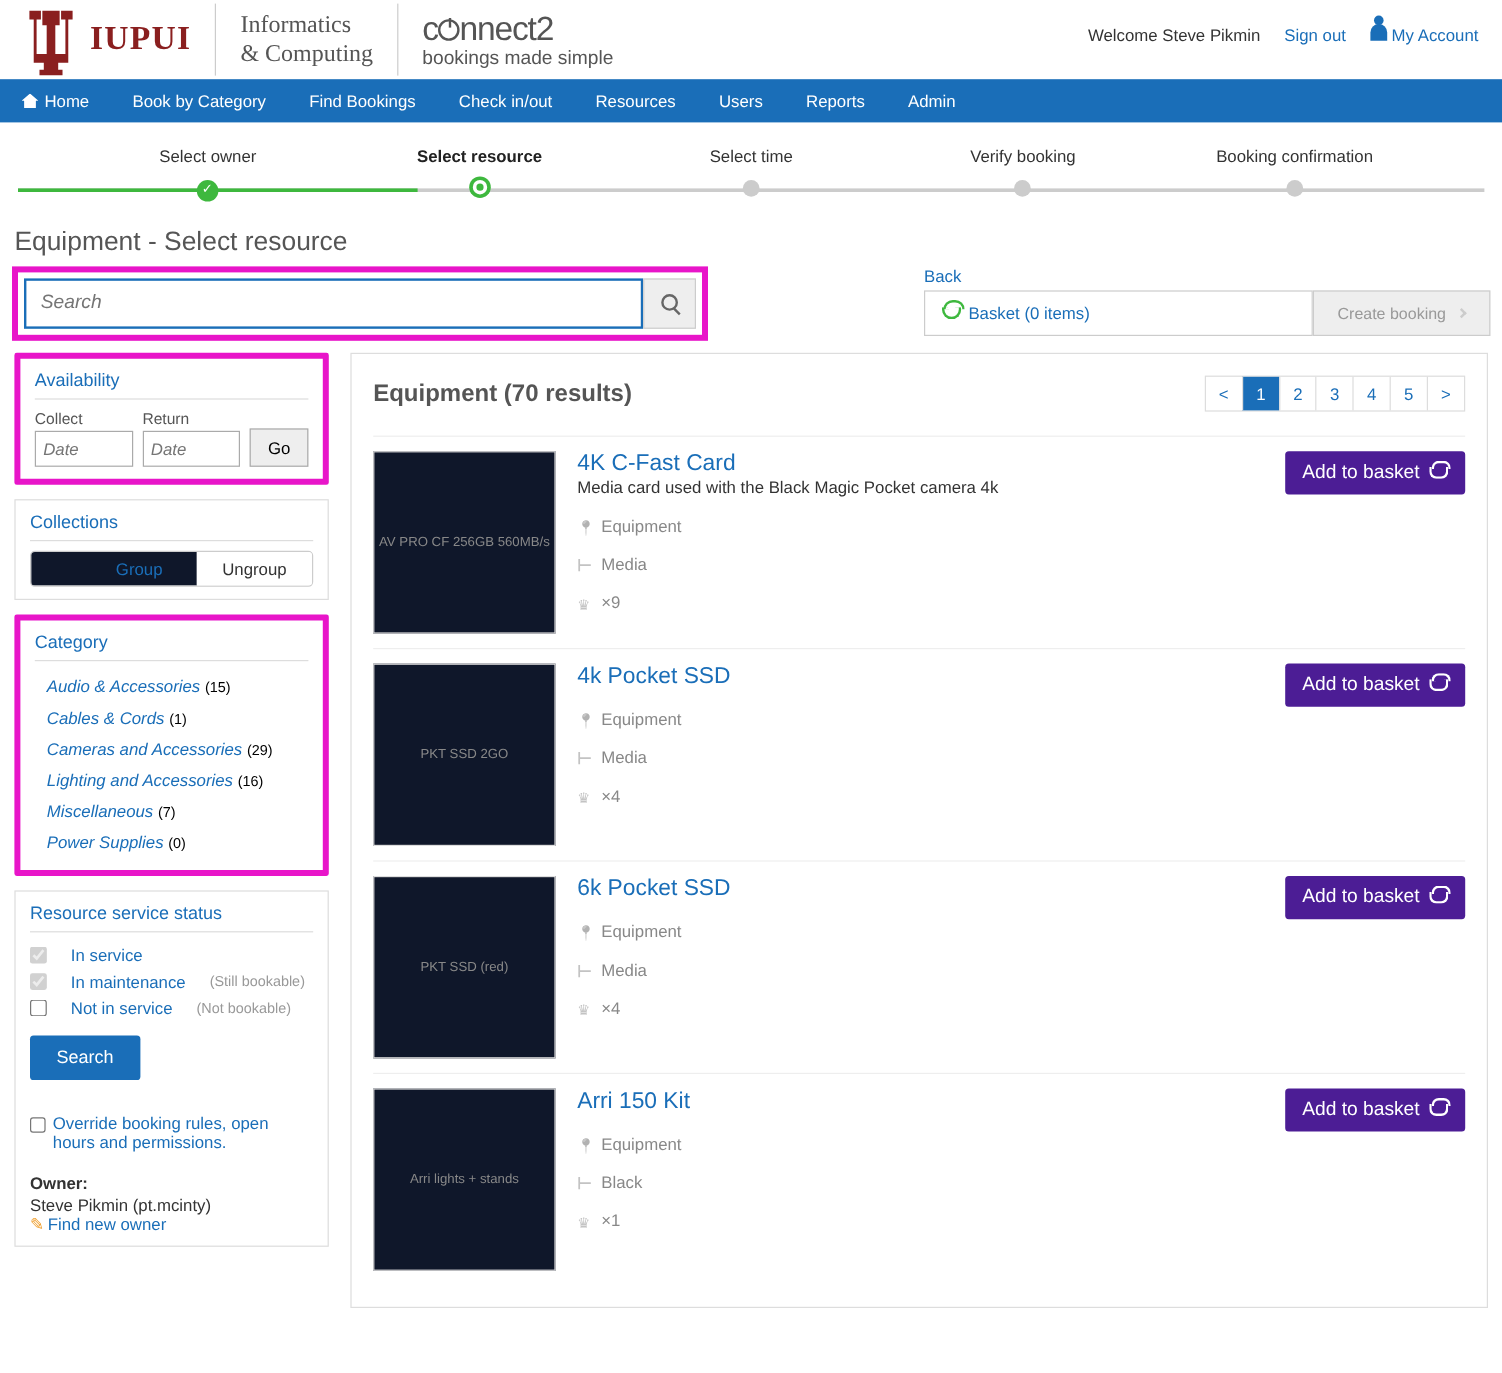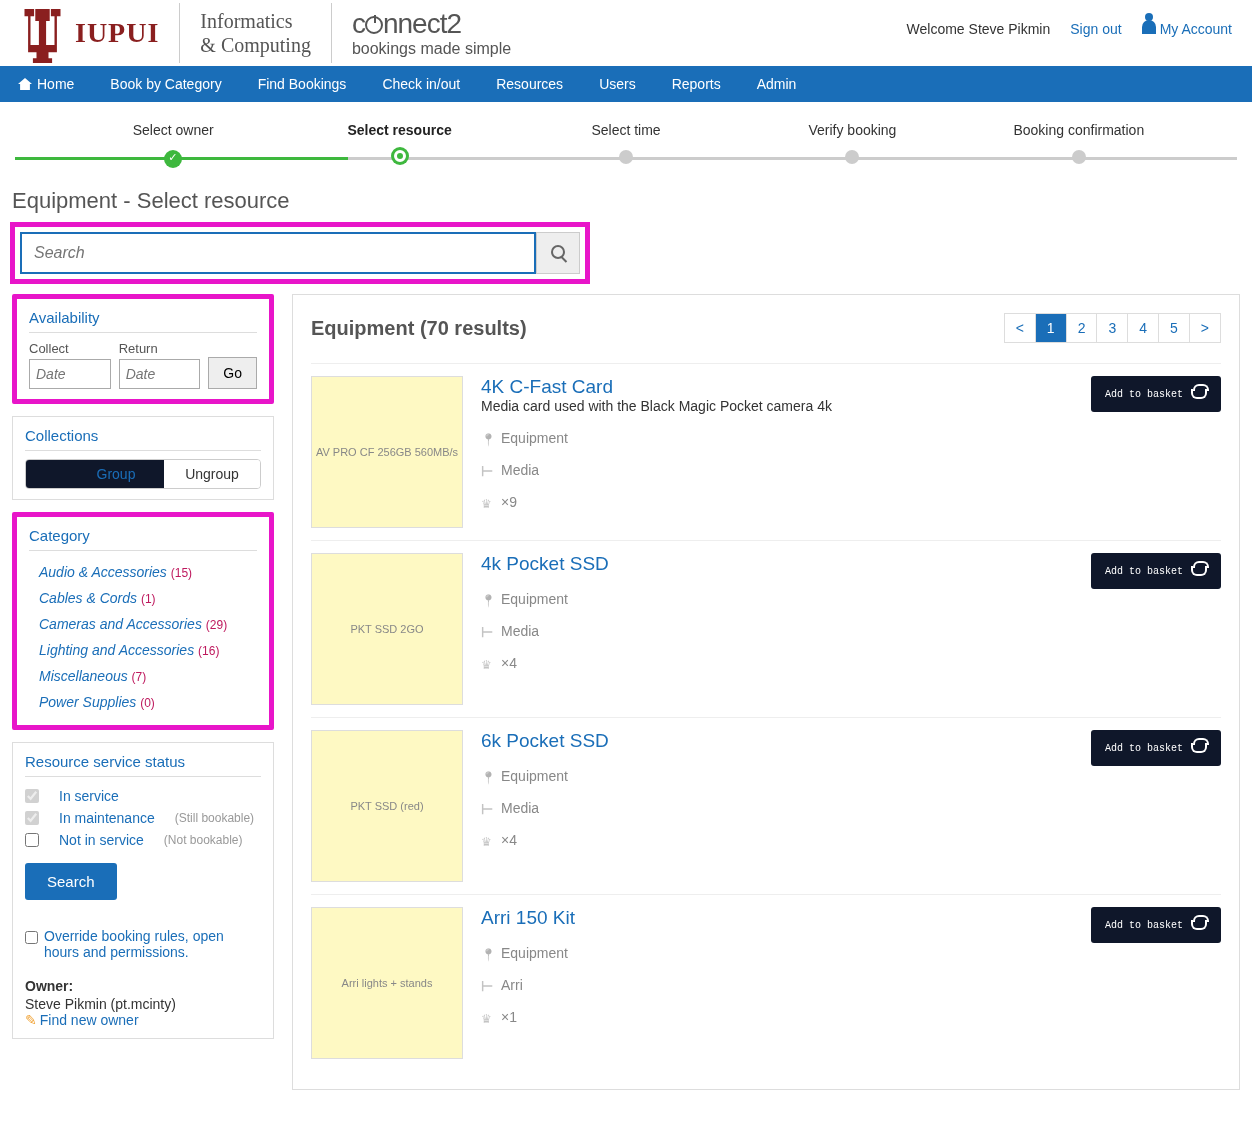--- a/index.html
+++ b/index.html
@@ -74,21 +74,21 @@
 .date-input { width: 100%; border: 1px solid #aaa; padding: 6px; font-style: italic; color: #999; font-size: 14px; }
 .go-btn { border: 1px solid #aaa; background: #eee; padding: 7px 14px; font-size: 14px; cursor: pointer; }
 
 .toggle { display: flex; border: 1px solid #ccc; border-radius: 4px; overflow: hidden; }
 .toggle-btn { flex: 1; padding: 6px; text-align: center; font-size: 14px; cursor: pointer; background: #fff; }
 .toggle-btn.active { background: #0f172a; color: #1a6eb8; padding-left: 48px; }
 
 .cat-list { list-style: none; }
 .cat-list li { padding: 5px 0 5px 10px; font-size: 14px; }
 .cat-list a { color: #1a6eb8; font-style: italic; }
-.cat-count { color: #be185d; font-size: 12px; }
+.cat-count { color: #000000; font-size: 12px; }
 
 .status-row { display: flex; align-items: center; gap: 20px; padding: 3px 0; font-size: 14px; }
 .status-row input { width: 14px; height: 14px; }
 .status-row .note { color: #999; font-size: 12px; }
 
 .search-btn2 { background: #1a6eb8; color: #fff; border: none; padding: 10px 22px; font-size: 15px; border-radius: 3px; margin-top: 12px; cursor: pointer; }
 .override { display: flex; gap: 6px; margin-top: 28px; align-items: flex-start; }
 .override input { margin-top: 3px; }
 .owner-block { margin-top: 18px; font-size: 14px; }
 .owner-block strong { display: block; margin-bottom: 2px; }
@@ -97,30 +97,30 @@
 
 .content-head { display: flex; justify-content: space-between; align-items: center; margin-bottom: 20px; gap: 23px; }
 .results-title { font-size: 20px; font-weight: bold; color: #555; }
 .pager { display: flex; border: 1px solid #ddd; }
 .pager a { padding: 6px 11px; border-left: 1px solid #ddd; color: #1a6eb8; font-size: 14px; }
 .pager a:first-child { border-left: none; }
 .pager a.current { background: #1a6eb8; color: #fff; }
 
 .item { display: flex; gap: 18px; padding: 12px 0; border-top: 1px solid #eee; }
 .item:first-of-type { border-top: 1px solid #ddd; }
-.thumb { width: 152px; height: 152px; border: 1px solid #ddd; background: #fef9c3; display: flex; align-items: center; justify-content: center; font-size: 11px; color: #888; text-align: center; flex-shrink: 0; }
+.thumb { width: 152px; height: 152px; border: 1px solid #ddd; background: #0f172a; display: flex; align-items: center; justify-content: center; font-size: 11px; color: #888; text-align: center; flex-shrink: 0; }
 .item-info { flex: 1; }
 .item-title { color: #1a6eb8; font-size: 19px; margin-bottom: 4px; }
 .item-desc { font-size: 14px; color: #333; margin-bottom: 8px; }
 .meta { display: flex; align-items: center; gap: 6px; color: #888; font-size: 14px; margin: 16px 0; }
 .meta-icon { width: 14px; height: 14px; display: inline-block; opacity: 0.5; }
 .pin-icon::before { content: "📍"; font-size: 12px; filter: grayscale(1); }
 .tree-icon::before { content: "⊢"; font-weight: bold; }
 .crown-icon::before { content: "♛"; font-size: 12px; }
-.add-btn { background: #0f172a; color: #fff; border: none; padding: 9px 14px; border-radius: 3px; font-size: 10px; display: flex; align-items: center; gap: 8px; cursor: pointer; height: 36px; font-family: Liberation Mono, monospace; }
+.add-btn { background: #4c1d95; color: #fff; border: none; padding: 9px 14px; border-radius: 3px; font-size: 16px; display: flex; align-items: center; gap: 8px; cursor: pointer; height: 36px; }
 .add-btn .bicon { width: 16px; height: 10px; border: 2px solid #fff; border-top: none; border-radius: 0 0 6px 6px; position: relative; }
 .add-btn .bicon::before { content: ""; position: absolute; width: 12px; height: 5px; border: 2px solid #fff; border-bottom: none; border-radius: 6px 6px 0 0; top: -5px; left: 0; }
 </style>
 </head>
 <body>
 
 <div class="header">
   <div class="logo-block">
     <div class="iu-logo">
       <svg class="iu-trident" viewBox="0 0 40 50">
@@ -185,20 +185,33 @@
 
 <h1 class="page-title">Equipment - Select resource</h1>
 
 <div class="top-row">
   <div class="search-wrap">
     <div class="search-box">
       <input class="search-input" placeholder="Search" style="">
       <button class="search-btn"><span></span></button>
     </div>
   </div>
+  <div class="right-actions">
+    <a class="back-link">Back</a>
+    <div class="action-row">
+      <a class="basket-box">
+          <span class="basket-icon"></span>
+          <span>Basket (0 items)</span>
+        </a>
+      <button class="create-btn">
+          <span>Create booking</span>
+          <span class="chev-right"></span>
+        </button>
+    </div>
+  </div>
 </div>
 
 <div class="main">
 
   <div class="sidebar">
     <div class="panel hl">
       <div class="panel-title">Availability</div>
       <div class="avail-row">
         <div class="avail-col">
           <label>Collect</label>
@@ -348,21 +361,21 @@
     <div class="item">
       <div class="thumb">Arri lights + stands</div>
       <div class="item-info">
         <a class="item-title">Arri 150 Kit</a>
         <div class="meta">
             <span class="meta-icon pin-icon"></span>
             <span>Equipment</span>
           </div>
         <div class="meta">
             <span class="meta-icon tree-icon"></span>
-            <span>Arri</span>
+            <span>Black</span>
           </div>
         <div class="meta">
             <span class="meta-icon crown-icon"></span>
             <span>×1</span>
           </div>
       </div>
       <button class="add-btn">
           <span>Add to basket</span>
           <span class="bicon"></span>
         </button>

